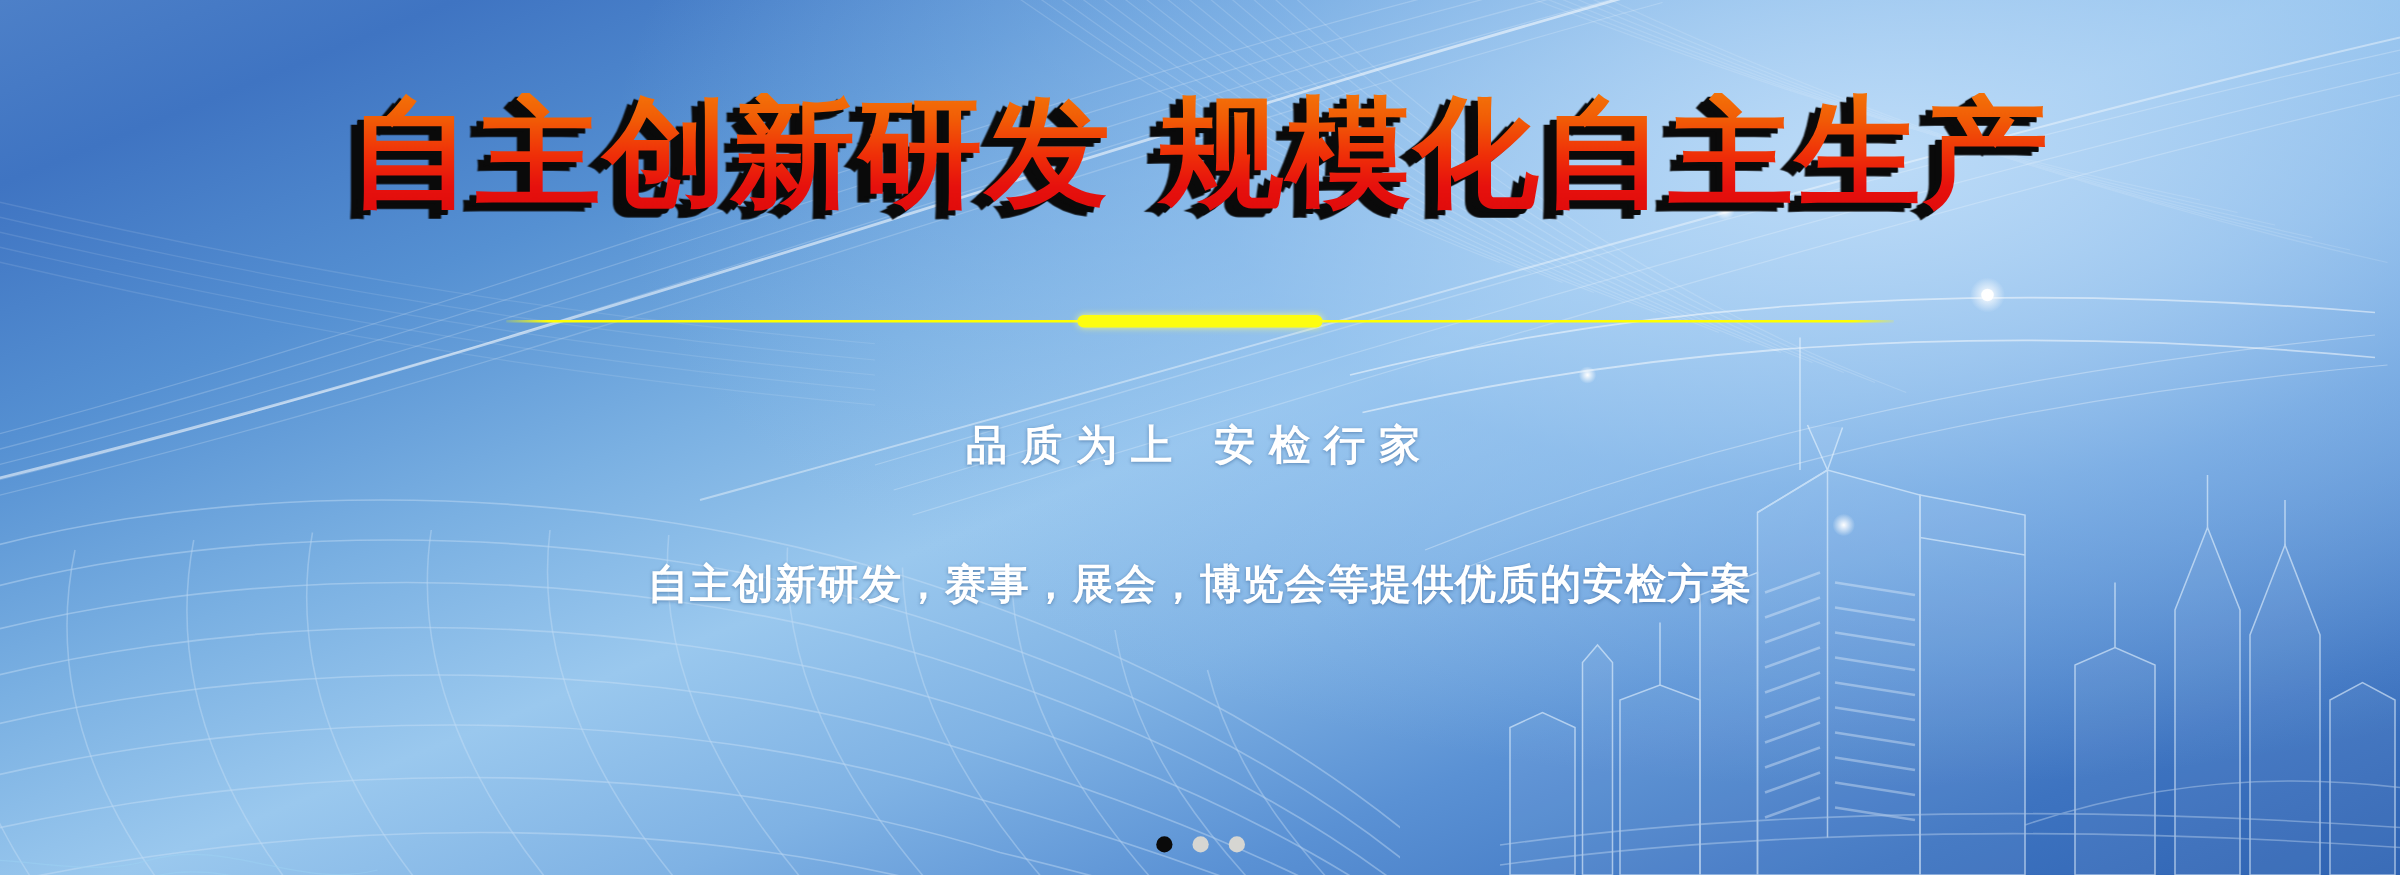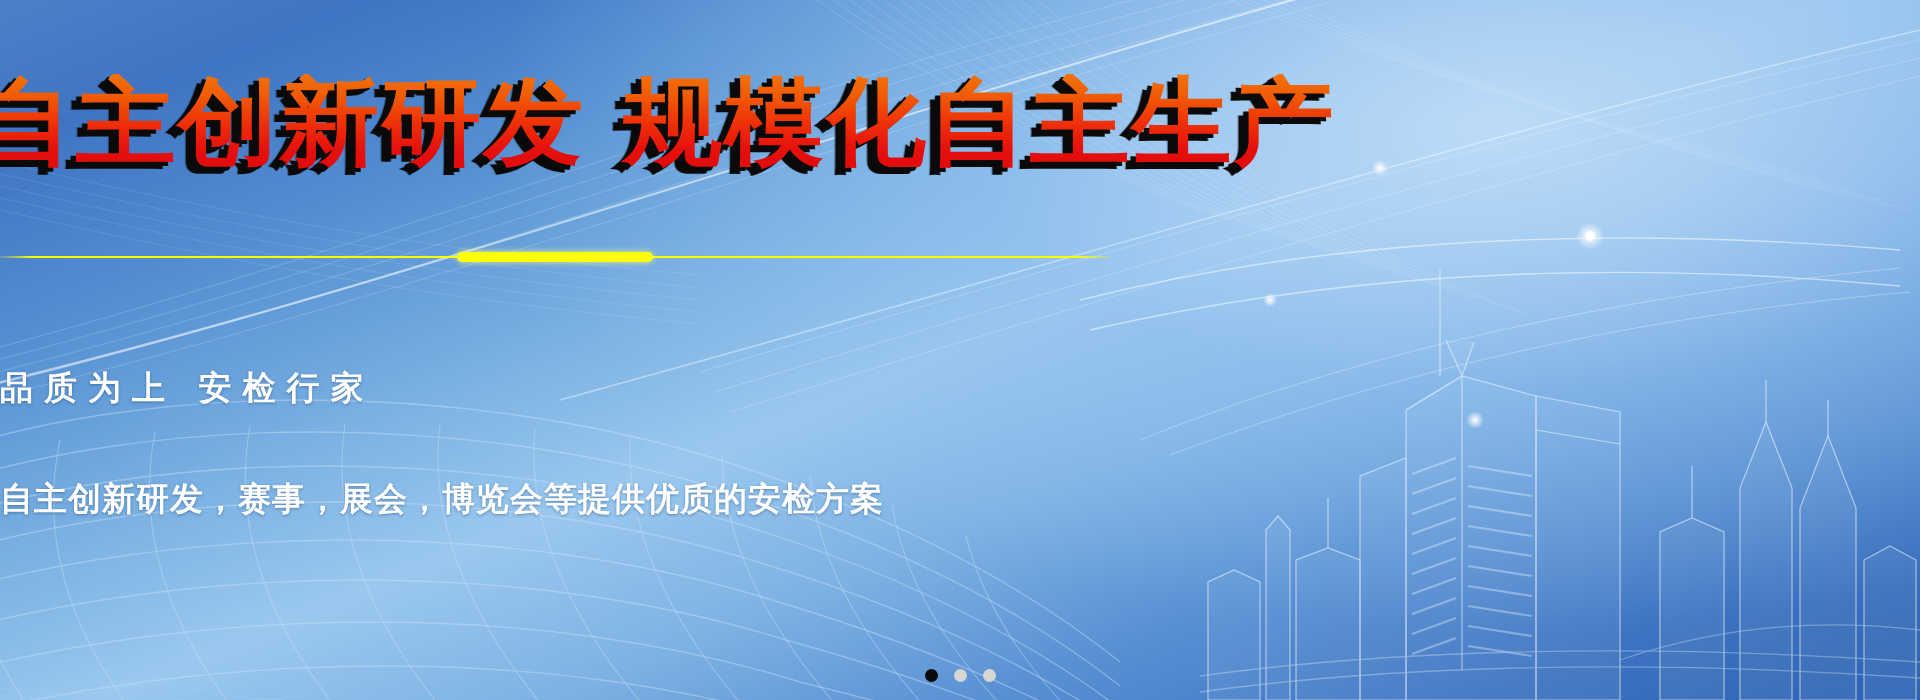--- a/index.html
+++ b/index.html
@@ -32,21 +32,21 @@
   .sweep-svg, .mesh-svg, .city-svg, .streak-svg { position:absolute; }
   .sweep-svg { left:0; top:0; width:1920px; height:420px; }
   .mesh-svg  { left:-60px; bottom:-40px; width:1180px; height:420px; opacity:.72; }
   .city-svg  { right:0; bottom:0; width:720px; height:470px; opacity:.60; }
   .streak-svg{ right:0; top:0; width:900px; height:460px; }
 
   
   .content {
     position:relative; z-index:5;
     width:100%; height:100%;
-    display:flex; flex-direction:column; align-items:flex-start;gap:44px;
+    display:flex; flex-direction:column; align-items:center;gap:44px;
   }
 
   .headline {
     margin-top:74px;
     font-family:"DejaVu Sans", sans-serif;
     font-weight:bold;
     font-size:96px;
     line-height:1.0;
     letter-spacing:2px;
     white-space:nowrap;
@@ -78,21 +78,21 @@
   }
   .divider .thick {
     position:relative;
     width:196px; height:10px;
     border-radius:5px;
     background:#fdfd10;
     box-shadow:0 0 6px rgba(255,255,120,.85);
   }
 
   .sub-primary {
-    margin-top:58px;
+    margin-top:26px;
     font-family:"DejaVu Sans", sans-serif;
     font-size:33px;
     font-weight:bold;
     color:#ffffff;
     letter-spacing:11px;
     white-space:nowrap;
     text-shadow:0 1px 3px rgba(20,60,110,.45);
   }
 
   .sub-secondary {

